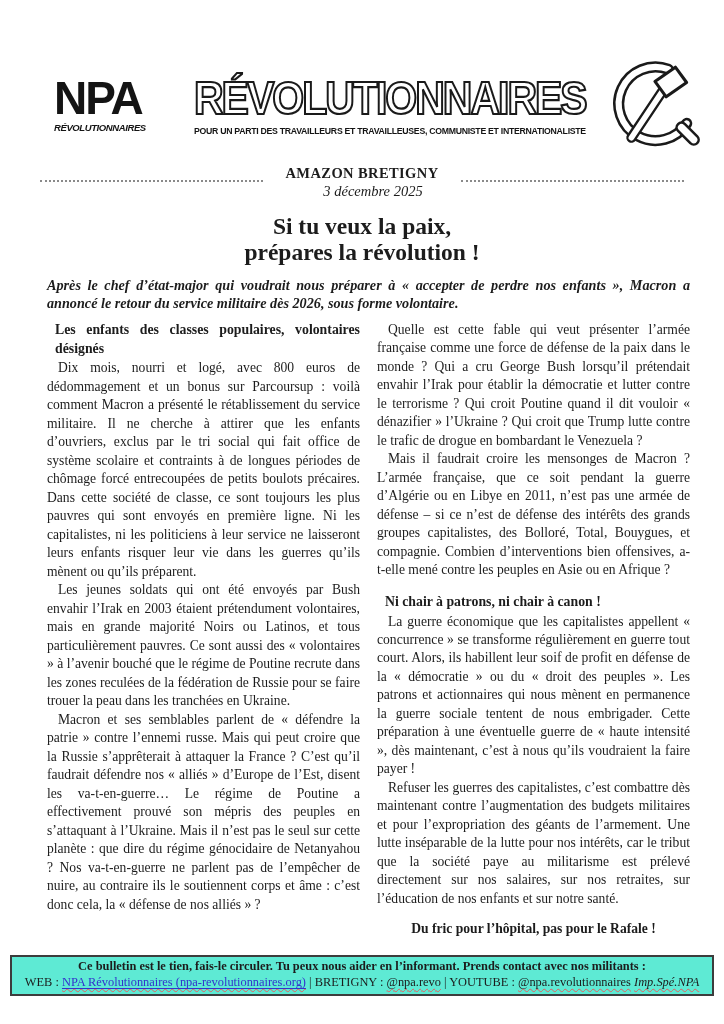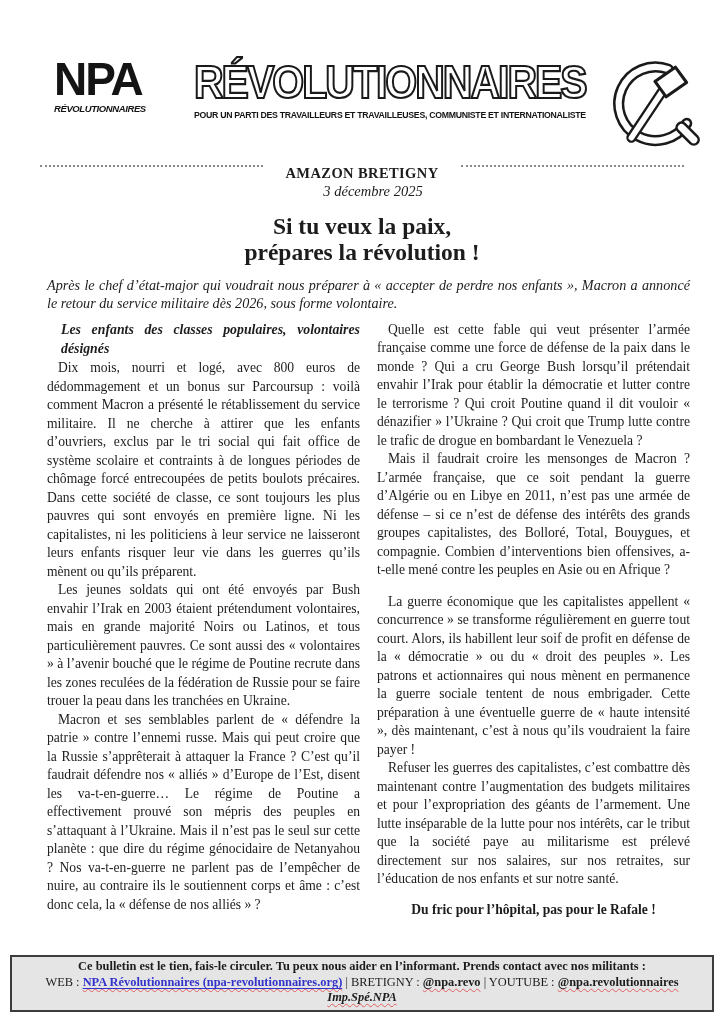--- a/index.html
+++ b/index.html
@@ -2,21 +2,21 @@
 <html><head>
 <meta charset="utf-8">
 <style>
   html,body{margin:0;padding:0;background:#e8e8e8;}
   .page{
     width:724px;height:1024px;position:relative;margin:0 auto;
     background:#ffffff;color:#1c1c1c;overflow:hidden;
     font-family:"Liberation Serif", serif;
   }
   
-  .masthead{display:flex;padding:60px 14px 0 54px;gap:12px;}
+  .masthead{display:flex;align-items:center;padding:60px 14px 0 54px;gap:12px;}
   .npa-logo{width:128px;flex:0 0 auto;text-align:left;}
   .npa-abbr{
     font-family:"Liberation Sans", sans-serif;font-weight:bold;
     font-size:46px;line-height:0.85;letter-spacing:-2px;color:#141414;
   }
   .npa-sub{
     font-family:"Liberation Sans", sans-serif;font-weight:bold;font-style:italic;
     font-size:9.5px;letter-spacing:-0.4px;margin-top:4px;color:#141414;white-space:nowrap;
   }
   .center-logo{flex:1;min-width:0;padding-top:2px;}
@@ -26,49 +26,49 @@
     -webkit-text-stroke:2px #1a1a1a;text-stroke:2px #1a1a1a;
     transform:scaleY(1.12);transform-origin:left center;white-space:nowrap;
   }
   .mast-subtitle{
     font-family:"Liberation Sans", sans-serif;font-weight:bold;
     font-size:9px;letter-spacing:-0.3px;color:#141414;margin-top:7px;
     transform:scaleX(0.97);transform-origin:left center;white-space:nowrap;
   }
   .hs-icon{flex:0 0 auto;width:104px;height:92px;}
   
-  .unit-row{display:flex;align-items:flex-start;gap:22px;margin:13px 40px 0 40px;}
+  .unit-row{display:flex;align-items:flex-end;gap:22px;margin:13px 40px 0 40px;}
   .dotted-rule{flex:1;border-top:2px dotted #8a8a8a;height:0;}
   .unit-name{font-weight:bold;font-size:14.5px;letter-spacing:0.4px;white-space:nowrap;}
   .date-line{text-align:center;font-style:italic;font-size:14.5px;margin-top:1px;padding-left:22px;}
   
   .headline{text-align:center;font-weight:bold;font-size:23.5px;line-height:1.12;margin-top:13px;}
   .intro{
-    margin:10px 34px 0 47px;font-weight:normal;font-style:italic;
+    margin:10px 34px 0 47px;font-weight:bold;font-style:italic;
     font-size:14.2px;line-height:1.28;text-align:justify;
   }
   
   .columns{display:flex;gap:17px;margin:9px 34px 0 47px;height:652px;overflow:hidden;}
   .col{flex:1;min-width:0;font-size:13.6px;line-height:1.36;text-align:justify;}
-  .sec-heading{font-weight:bold;font-size:13.8px;text-align:justify;margin:0 0 1px 14px;font-style:italic;}
+  .sec-heading{font-weight:bold;font-size:13.8px;text-align:justify;margin:0 0 1px 8px;}
   .col p{margin:0;text-indent:11px;}
   .section + .section{margin-top:13px;}
   .closing-line{font-weight:bold;text-align:center;margin-top:12px;}
   
   .footer-box{
     position:absolute;left:10px;right:10px;top:955px;
     border:2px solid #3c3c3c;padding:2px 4px 4px 4px;
-    text-align:center;font-size:12.4px;line-height:1.25;background:#e5e5e5;
+    text-align:center;font-size:12.4px;line-height:1.25;background:#5eead4;
   }
   .footer-line1{font-weight:bold;}
   .f-bold{font-weight:normal;}
   .f-link{color:#3333cc;text-decoration:underline;text-decoration-color:#3333cc;}
   .wavy{
     text-decoration:underline wavy #e06060;
-    text-decoration-thickness:1px;text-underline-offset:2px;text-decoration-skip-ink:none;font-weight:bold;
+    text-decoration-thickness:1px;text-underline-offset:2px;text-decoration-skip-ink:none;
   }
   .wavy .f-link{text-decoration:underline;text-decoration-color:#3333cc;}
   .imprint{font-style:italic;}
 </style>
 </head>
 <body>
 
 <div class="page">
 
   <div class="masthead">
@@ -117,20 +117,21 @@
         <p>Les jeunes soldats qui ont été envoyés par Bush envahir l’Irak en 2003 étaient prétendument volontaires, mais en grande majorité Noirs ou Latinos, et tous particulièrement pauvres. Ce sont aussi des « volontaires » à l’avenir bouché que le régime de Poutine recrute dans les zones reculées de la fédération de Russie pour se faire trouer la peau dans les tranchées en Ukraine.</p>
         <p>Macron et ses semblables parlent de « défendre la patrie » contre l’ennemi russe. Mais qui peut croire que la Russie s’apprêterait à attaquer la France ? C’est qu’il faudrait défendre nos « alliés » d’Europe de l’Est, disent les va-t-en-guerre… Le régime de Poutine a effectivement prouvé son mépris des peuples en s’attaquant à l’Ukraine. Mais il n’est pas le seul sur cette planète : que dire du régime génocidaire de Netanyahou ? Nos va-t-en-guerre ne parlent pas de l’empêcher de nuire, au contraire ils le soutiennent corps et âme : c’est donc cela, la « défense de nos alliés » ?</p>
       </div>
     </div>
     <div class="col">
       <div class="section">
         <p>Quelle est cette fable qui veut présenter l’armée française comme une force de défense de la paix dans le monde ? Qui a cru George Bush lorsqu’il prétendait envahir l’Irak pour établir la démocratie et lutter contre le terrorisme ? Qui croit Poutine quand il dit vouloir « dénazifier » l’Ukraine ? Qui croit que Trump lutte contre le trafic de drogue en bombardant le Venezuela ?</p>
         <p>Mais il faudrait croire les mensonges de Macron ? L’armée française, que ce soit pendant la guerre d’Algérie ou en Libye en 2011, n’est pas une armée de défense – si ce n’est de défense des intérêts des grands groupes capitalistes, des Bolloré, Total, Bouygues, et compagnie. Combien d’interventions bien offensives, a-t-elle mené contre les peuples en Asie ou en Afrique ?</p>
       </div>
       <div class="section">
+        <div class="sec-heading">Ni chair à patrons, ni chair à canon !</div>
         <p>La guerre économique que les capitalistes appellent « concurrence » se transforme régulièrement en guerre tout court. Alors, ils habillent leur soif de profit en défense de la « démocratie » ou du « droit des peuples ». Les patrons et actionnaires qui nous mènent en permanence la guerre sociale tentent de nous embrigader. Cette préparation à une éventuelle guerre de « haute intensité », dès maintenant, c’est à nous qu’ils voudraient la faire payer !</p>
         <p>Refuser les guerres des capitalistes, c’est combattre dès maintenant contre l’augmentation des budgets militaires et pour l’expropriation des géants de l’armement. Une lutte inséparable de la lutte pour nos intérêts, car le tribut que la société paye au militarisme est prélevé directement sur nos salaires, sur nos retraites, sur l’éducation de nos enfants et sur notre santé.</p>
       </div>
       <div class="closing-line">Du fric pour l’hôpital, pas pour le Rafale !</div>
     </div>
   </div>
 
   <div class="footer-box">
     <div class="footer-line1">Ce bulletin est le tien, fais-le circuler. Tu peux nous aider en l’informant. Prends contact avec nos militants :</div>
     <div class="footer-line2">

